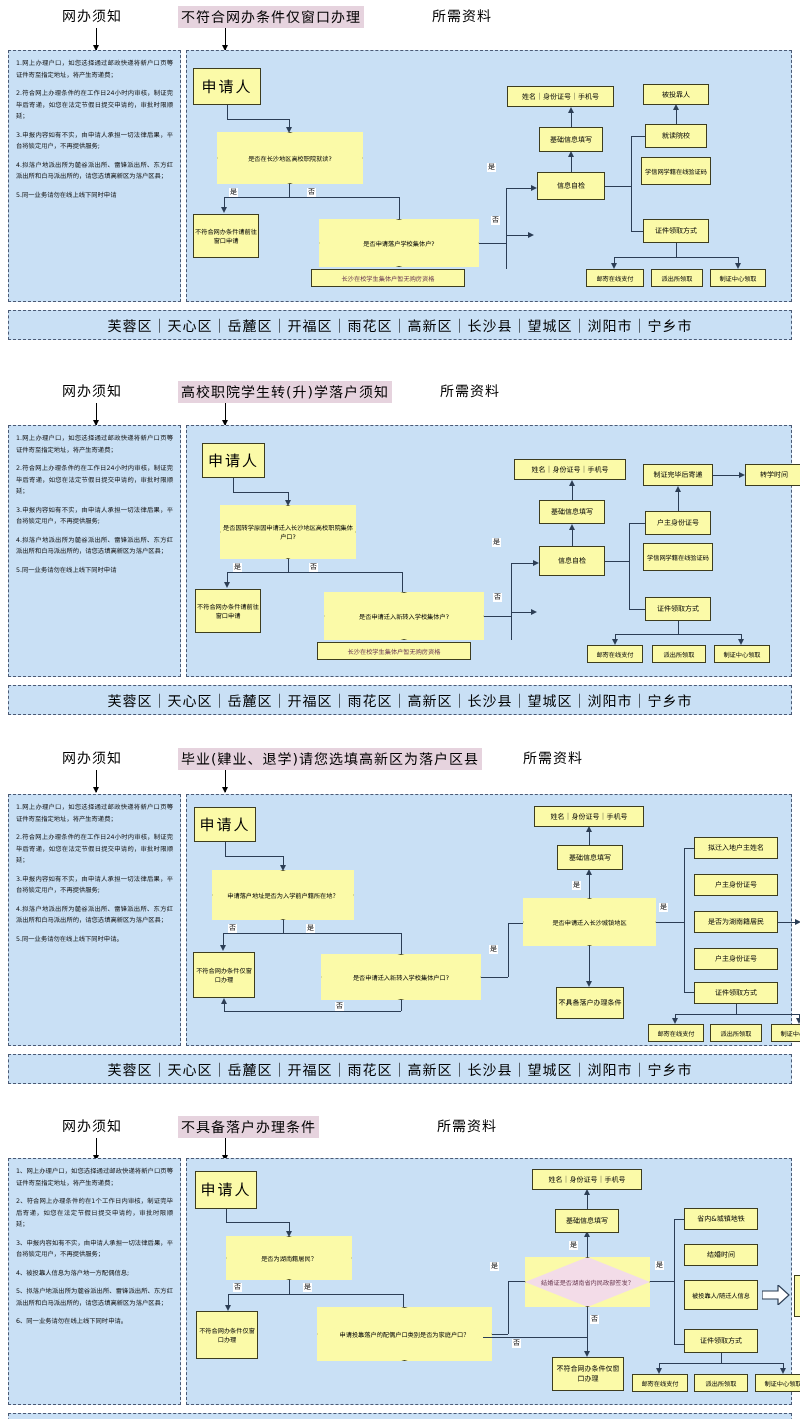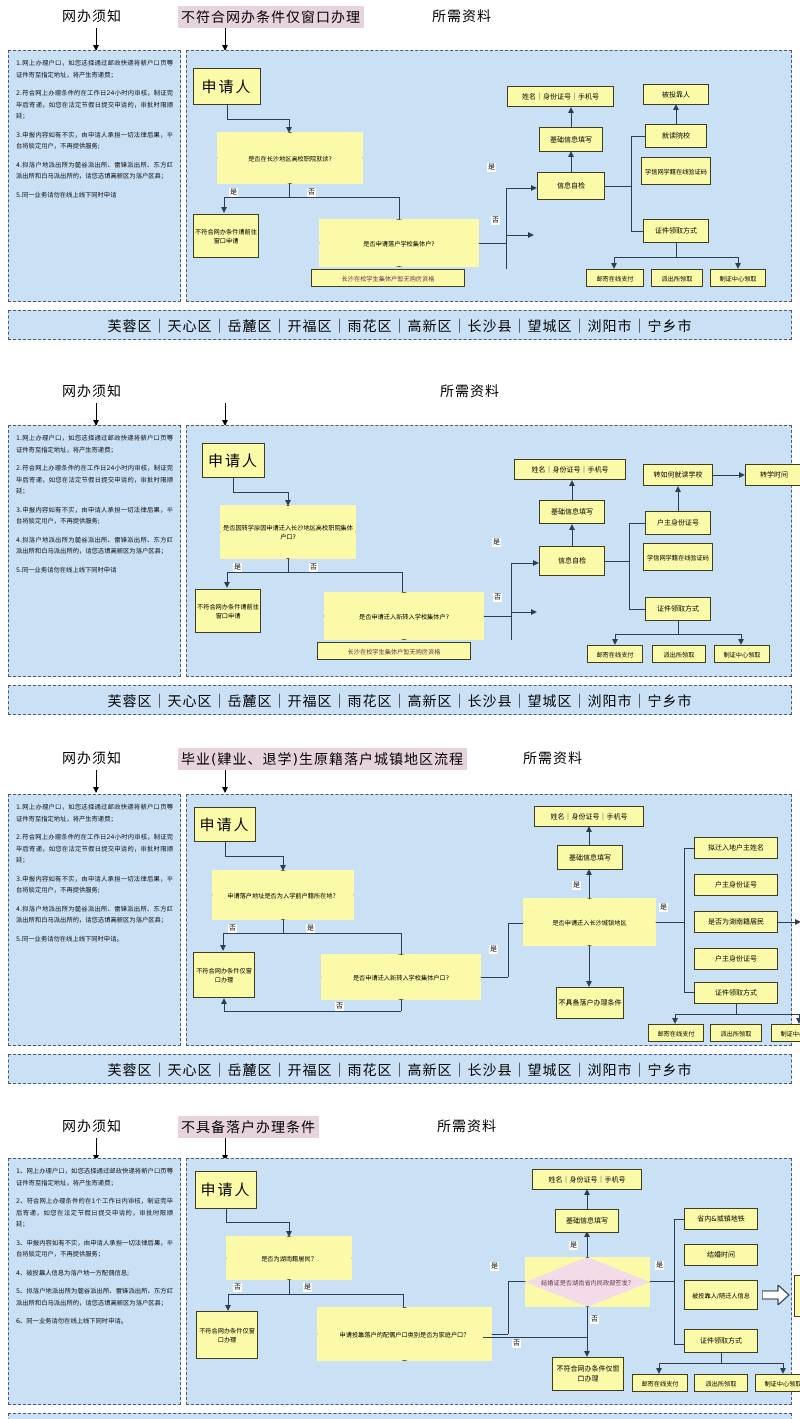--- a/index.html
+++ b/index.html
@@ -186,20 +186,21 @@
 
     <div class="districts" style="top:274px;height:30px;">
       <span>芙蓉区｜天心区｜岳麓区｜开福区｜雨花区｜高新区｜长沙县｜望城区｜浏阳市｜宁乡市</span>
     </div>
   </div>
 </div>
 
 <div class="section" style="top:375px;height:310px;">
   <div class="sec-head">
     <div class="head-label notice">网办须知</div>
+    <div class="head-label title">高校职院学生转(升)学落户须知</div>
     <div class="head-label materials" style="left:440px;">所需资料</div>
     <div class="head-arrow" style="left:96px;top:28px;height:22px;"></div>
     <div class="head-arrow" style="left:225px;top:28px;height:22px;"></div>
   </div>
 
   <div class="panels" style="height:274px;">
     <div class="panel panel-left" style="top:14px;width:173px;height:252px;">
       <div class="notice-text">
         <p>1.网上办理户口，如您选择通过邮政快递将新户口页等证件寄至指定地址，将产生寄递费；</p>
         <p>2.符合网上办理条件的在工作日24小时内审核，制证完毕后寄递，如您在法定节假日提交申请的，审批时限顺延；</p>
@@ -254,21 +255,21 @@
       <div class="node mid" style="left:327px;top:33px;width:112px;height:21px;">姓名｜身份证号｜手机号</div>
 
       <div class="ln lnh" style="left:418px;top:135px;width:24px;"></div>
       <div class="ln lnv" style="left:442px;top:97px;height:86px;"></div>
       <div class="ln lnh" style="left:442px;top:97px;width:16px;"></div>
       <div class="ln lnh" style="left:442px;top:183px;width:16px;"></div>
 
       <div class="node mid" style="left:458px;top:85px;width:66px;height:24px;">户主身份证号</div>
       <div class="arw up" style="left:487.5px;top:60px;"></div>
       <div class="ln lnv" style="left:491px;top:65px;height:20px;"></div>
-      <div class="node mid" style="left:456px;top:38px;width:70px;height:22px;">转如何就读学校</div>
+      <div class="node mid" style="left:456px;top:38px;width:70px;height:22px;">制证完毕后寄递</div>
       <div class="ln lnh" style="left:526px;top:49px;width:26px;"></div>
       <div class="arw right" style="left:552px;top:45.5px;"></div>
       <div class="node mid" style="left:558px;top:38px;width:58px;height:22px;">转学时间</div>
 
       <div class="node" style="left:456px;top:117px;width:70px;height:28px;">学信网学籍在线验证码</div>
       <div class="node mid" style="left:458px;top:171px;width:66px;height:24px;">证件领取方式</div>
 
       <div class="ln lnv" style="left:491px;top:195px;height:13px;"></div>
       <div class="ln lnh" style="left:428px;top:208px;width:126px;"></div>
       <div class="ln lnv" style="left:428px;top:208px;height:5px;"></div>
@@ -282,21 +283,21 @@
 
     <div class="districts" style="top:274px;height:30px;">
       <span>芙蓉区｜天心区｜岳麓区｜开福区｜雨花区｜高新区｜长沙县｜望城区｜浏阳市｜宁乡市</span>
     </div>
   </div>
 </div>
 
 <div class="section" style="top:742px;height:315px;">
   <div class="sec-head">
     <div class="head-label notice">网办须知</div>
-    <div class="head-label title">毕业(肄业、退学)生原籍落户城镇地区流程</div>
+    <div class="head-label title">毕业(肄业、退学)请您选填高新区为落户区县</div>
     <div class="head-label materials" style="left:523px;">所需资料</div>
     <div class="head-arrow" style="left:96px;top:28px;height:22px;"></div>
     <div class="head-arrow" style="left:225px;top:28px;height:22px;"></div>
   </div>
 
   <div class="panels" style="height:279px;">
     <div class="panel panel-left" style="top:16px;width:173px;height:252px;">
       <div class="notice-text">
         <p>1.网上办理户口，如您选择通过邮政快递将新户口页等证件寄至指定地址，将产生寄递费；</p>
         <p>2.符合网上办理条件的在工作日24小时内审核，制证完毕后寄递，如您在法定节假日提交申请的，审批时限顺延；</p>

